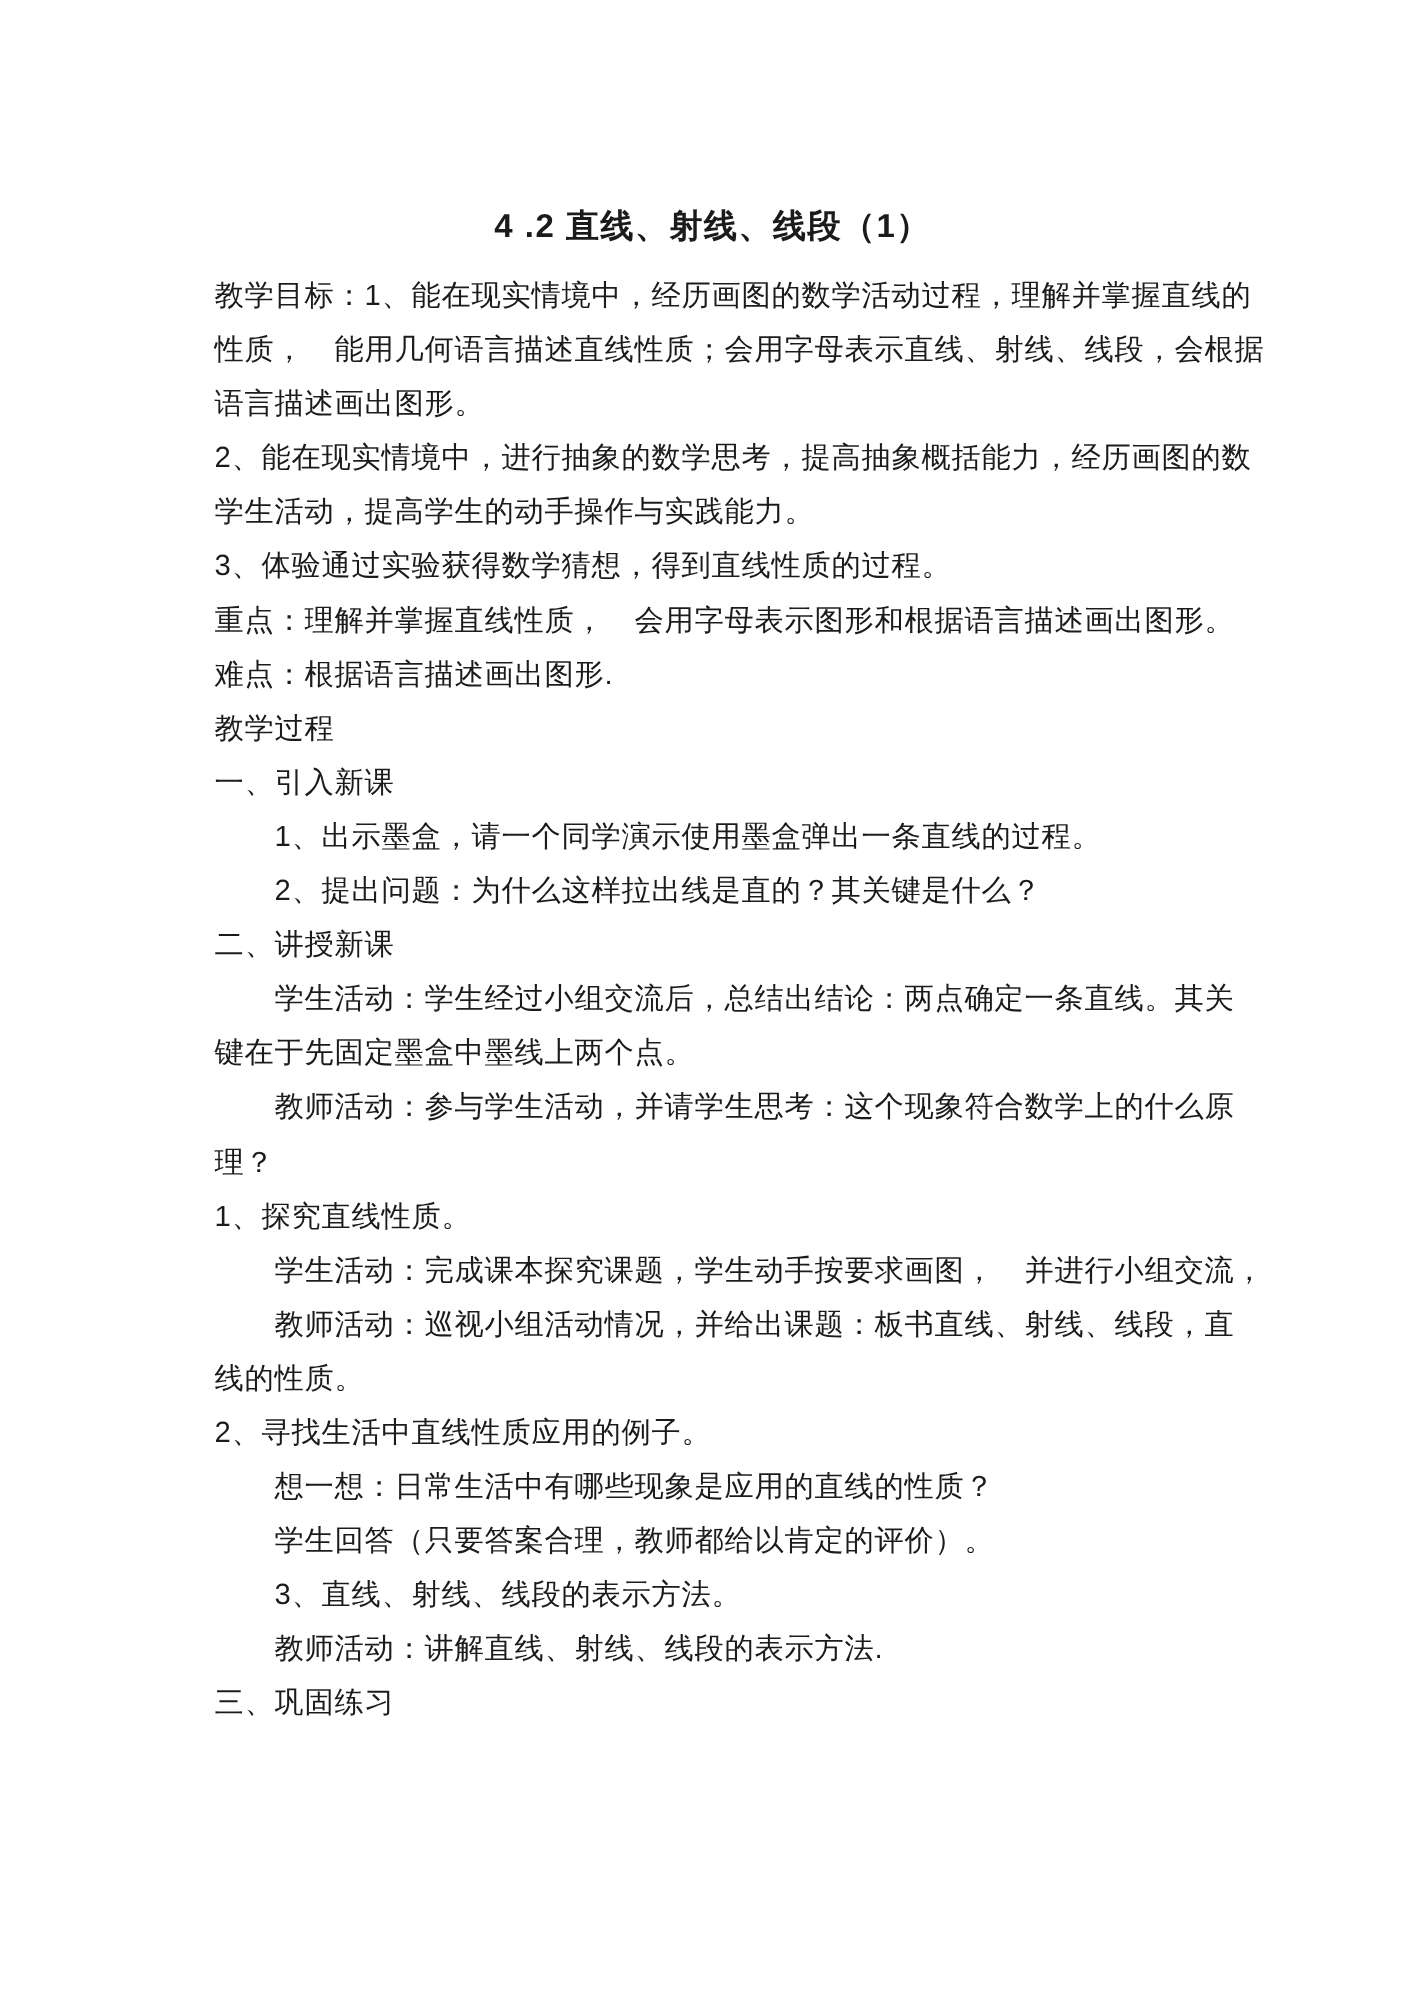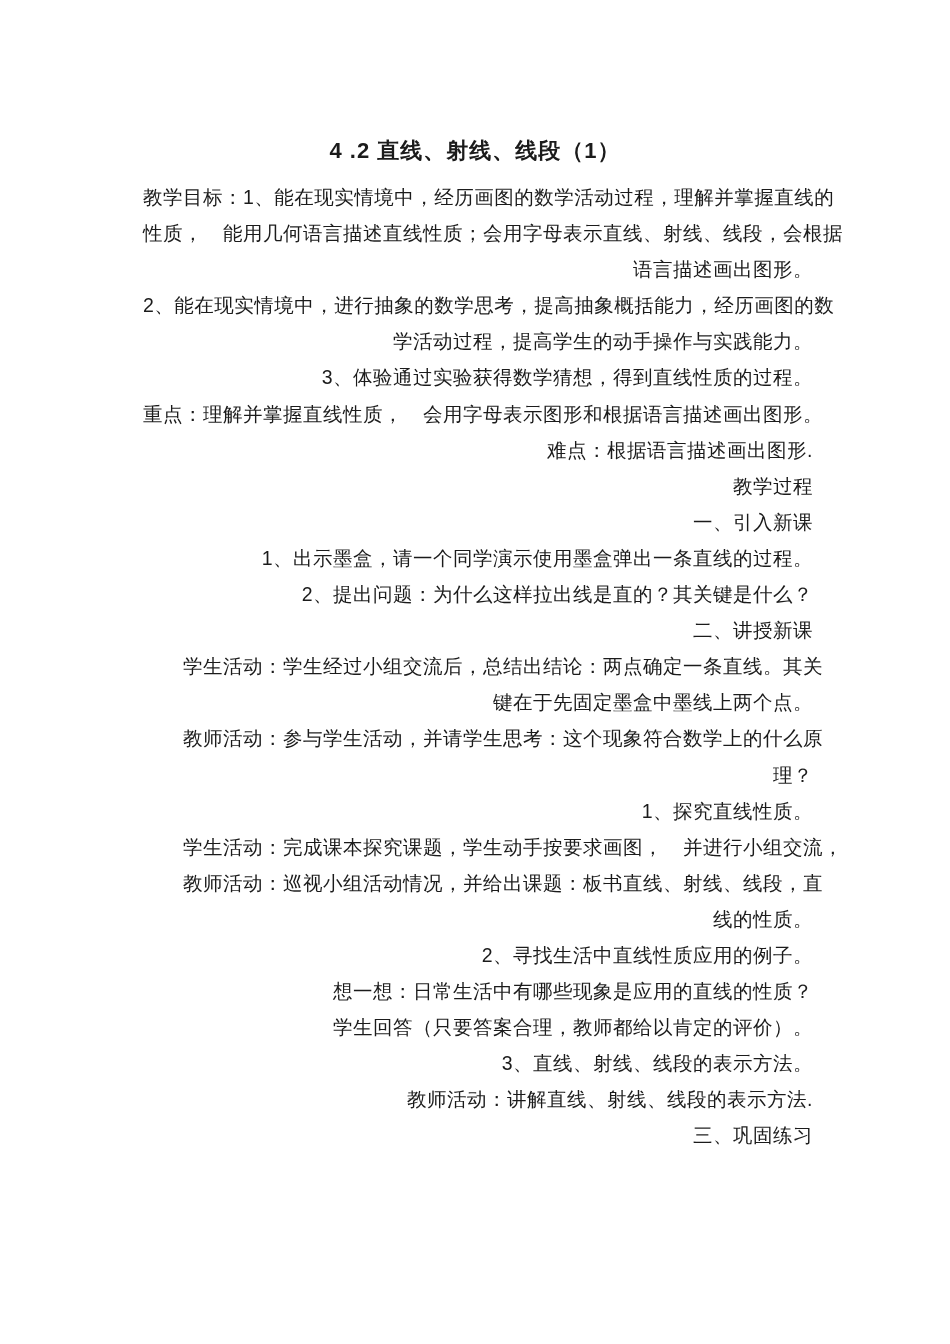--- a/index.html
+++ b/index.html
@@ -34,37 +34,36 @@
     top: 150px;
     left: 143px;
     width: 670px;
     font-size: 19.5px;
     line-height: 36.1px;
     letter-spacing: 0.5px;
   }
   .line {
     white-space: pre;
     height: 36.1px;
-    text-align: right;
   }
   .indent-1 {
     padding-left: 40px;
   }
 </style>
 </head>
 <body>
 
 <div class="page">
   <div class="doc-title">4 .2 直线、射线、线段（1）</div>
   <div class="doc-body">
       <div class="line">教学目标：1、能在现实情境中，经历画图的数学活动过程，理解并掌握直线的</div>
       <div class="line">性质，　能用几何语言描述直线性质；会用字母表示直线、射线、线段，会根据</div>
       <div class="line">语言描述画出图形。</div>
       <div class="line">2、能在现实情境中，进行抽象的数学思考，提高抽象概括能力，经历画图的数</div>
-      <div class="line">学活动过程，提高学生的动手操作与实践能力。</div>
+      <div class="line">学生活动，提高学生的动手操作与实践能力。</div>
       <div class="line">3、体验通过实验获得数学猜想，得到直线性质的过程。</div>
       <div class="line">重点：理解并掌握直线性质，　会用字母表示图形和根据语言描述画出图形。</div>
       <div class="line">难点：根据语言描述画出图形.</div>
       <div class="line">教学过程</div>
       <div class="line">一、引入新课</div>
       <div class="line indent-1">1、出示墨盒，请一个同学演示使用墨盒弹出一条直线的过程。</div>
       <div class="line indent-1">2、提出问题：为什么这样拉出线是直的？其关键是什么？</div>
       <div class="line">二、讲授新课</div>
       <div class="line indent-1">学生活动：学生经过小组交流后，总结出结论：两点确定一条直线。其关</div>
       <div class="line">键在于先固定墨盒中墨线上两个点。</div>

